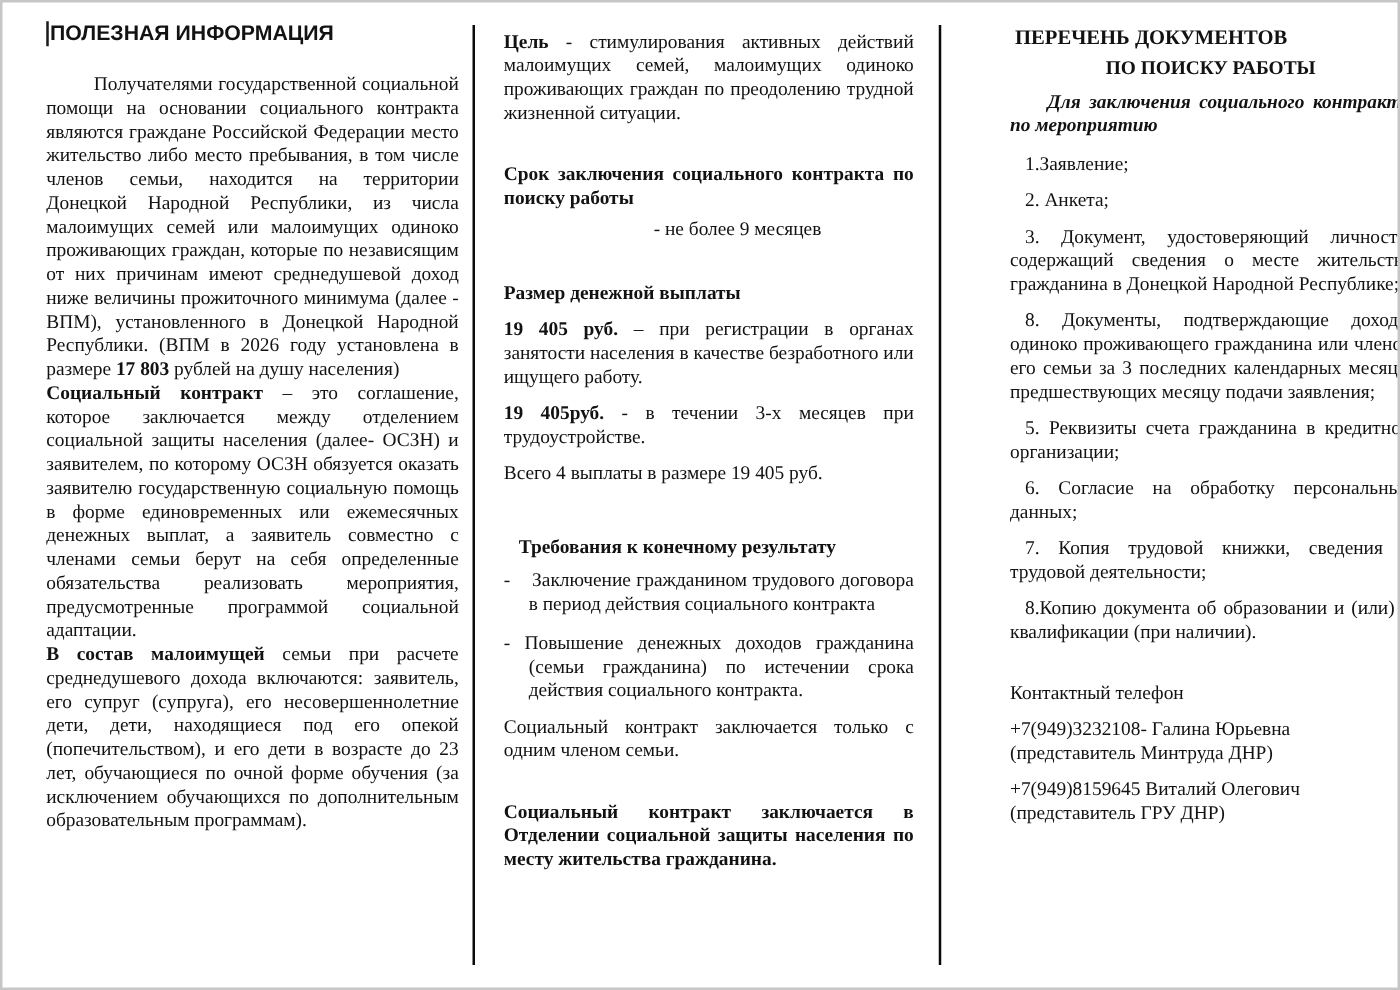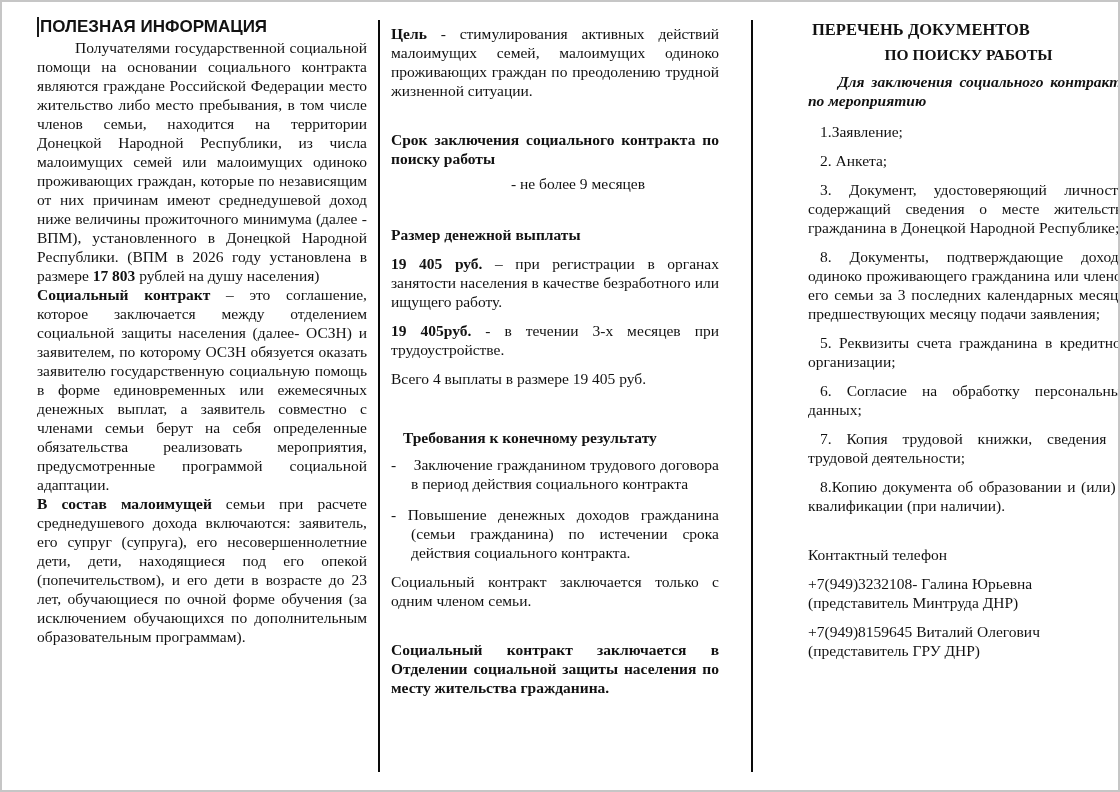--- a/index.html
+++ b/index.html
@@ -6,32 +6,32 @@
   .page {
     position:relative; width:1120px; height:792px; box-sizing:border-box;
     background:#ffffff; border:2px solid #c6c6c6; overflow:hidden;
     font-family:"Liberation Serif", serif; color:#121212;
   }
   .divider { position:absolute; top:18px; height:752px; width:2px; background:#0a0a0a; }
   .d1 { left:376px; }
   .d2 { left:749px; }
   .col { position:absolute; font-size:15.5px; line-height:19px; }
   .col1 { left:35px;  top:14px; width:330px; }
-  .col2 { left:389px; top:22px; width:328px; }
+  .col2 { left:401px; top:22px; width:328px; }
   .col3 { left:806px; top:18px; width:321px; }
   p { margin:0; text-align:justify; }
   .b { font-weight:bold; }
   .i { font-style:italic; }
   .bold { font-weight:bold; }
   .left { text-align:left; }
   .center { text-align:center; }
   .preline { white-space:pre-line; }
   .c1title {
     font-family:"Liberation Sans", sans-serif; font-weight:bold;
-    font-size:17px; line-height:22px; margin-bottom:0; text-align:left;
+    font-size:17px; line-height:22px; margin-bottom:20px; text-align:left;
     display:flex; align-items:center;
   }
   .cursor { display:inline-block; width:2px; height:20px; background:#1a1a1a; margin-right:1px; }
   .indent1 { text-indent:38px; }
   .ind30 { text-indent:30px; }
   .pl12 { padding-left:12px; }
   .head3 { font-weight:bold; font-size:16.5px; padding-left:4px; text-align:left; }
   .term-value { text-align:center; padding-left:46px; }
   .hang { padding-left:20px; text-indent:-20px; }
   .doc { text-indent:12px; }

